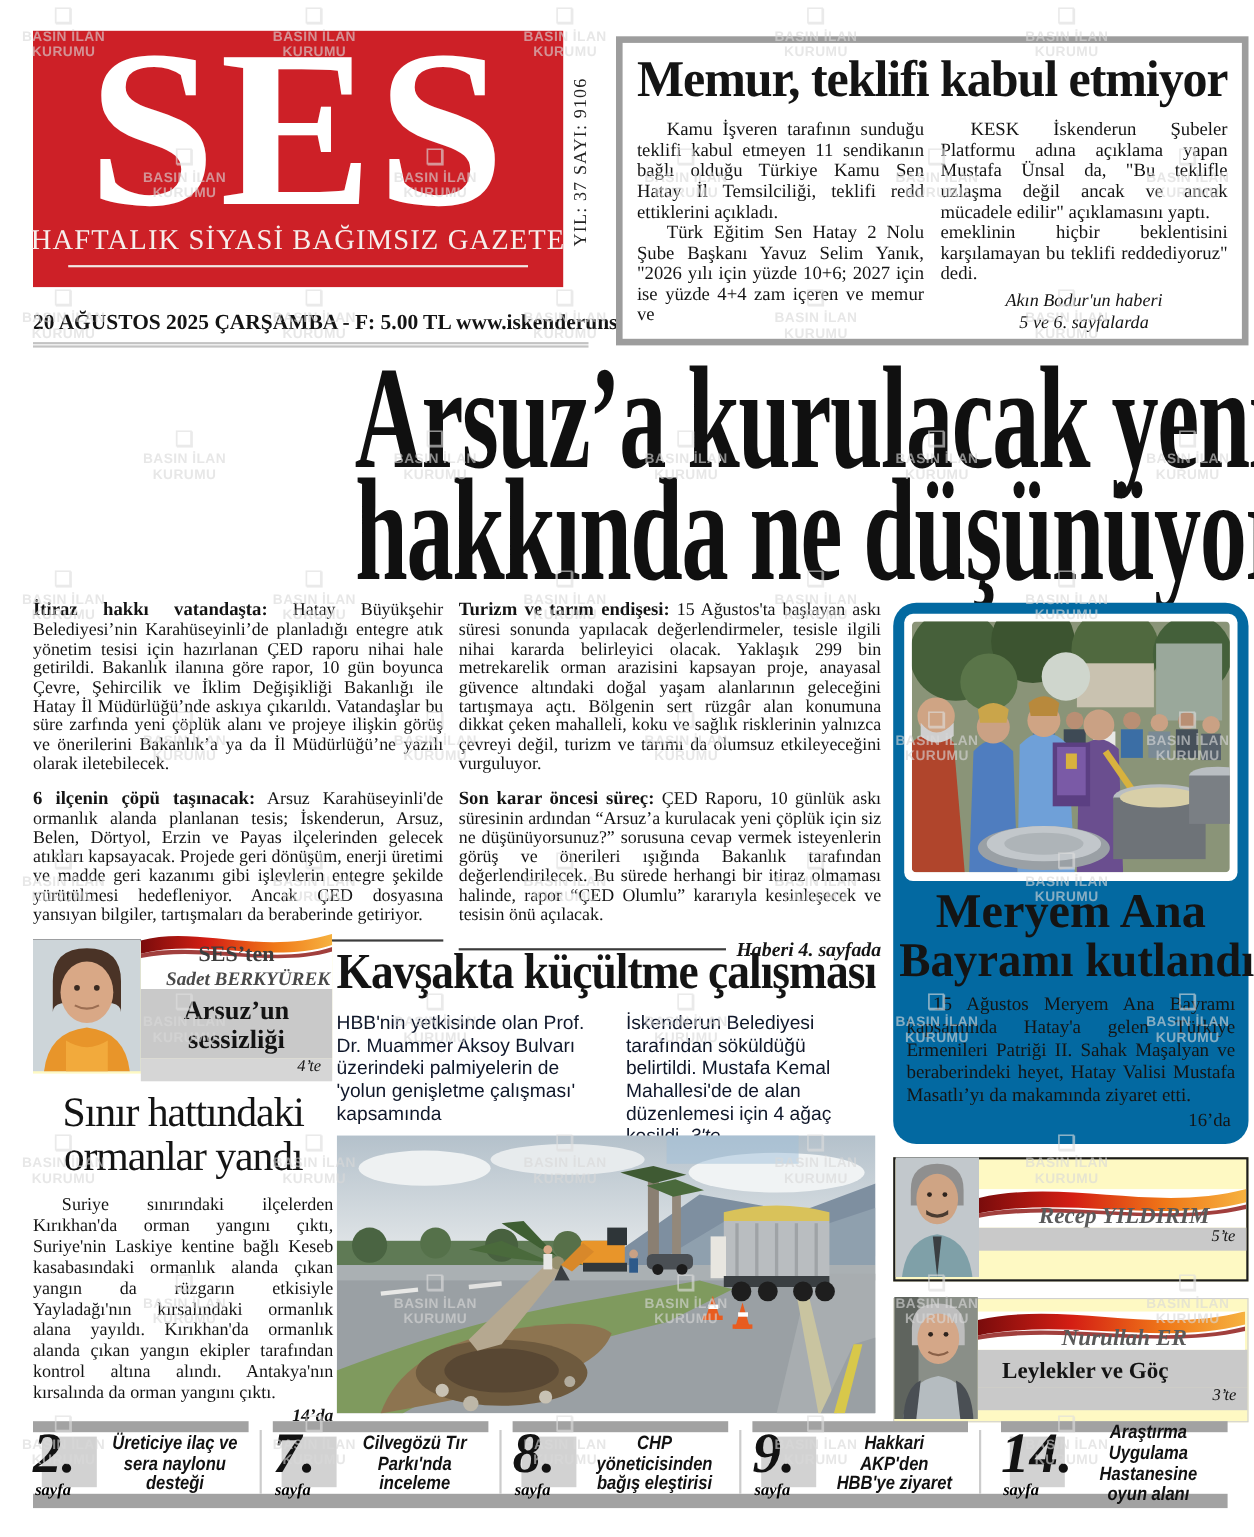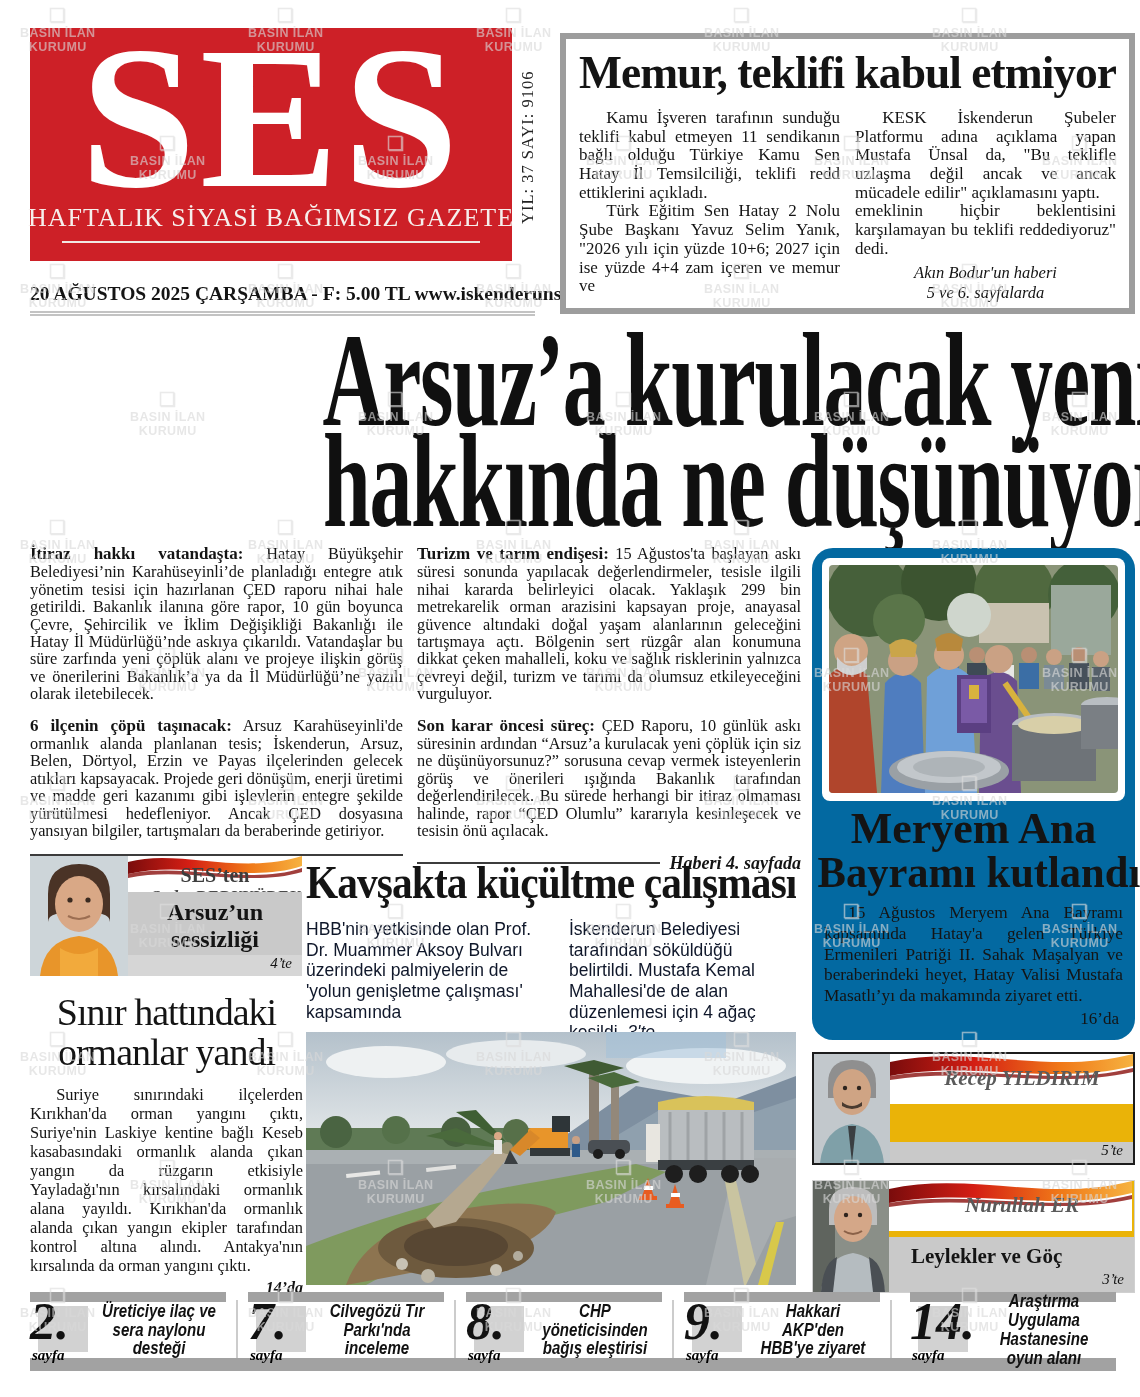--- a/index.html
+++ b/index.html
@@ -63,21 +63,21 @@
                border-radius:8px;padding:0;overflow:hidden;box-sizing:border-box;}
   .right-photo svg{display:block;margin:7px;border-radius:4px;}
   .meryem-hl{text-align:center;line-height:1.0;margin-top:4px;}
   .meryem-hl .fit{display:inline-block;white-space:nowrap;font-weight:bold;font-size:44px;
                   transform-origin:center;}
   .meryem-body{font-size:17.3px;line-height:1.2;text-align:justify;padding:8px 12px 0 12px;}
   .meryem-body p{margin:0;text-indent:1.4em;}
   .meryem-ref{text-align:right;padding-right:16px;font-size:17px;margin-top:2px;}
 
   
-  .colbox{display:flex;background:#eab308;}
+  .colbox{display:flex;background:#fef9c3;align-items:center;}
   .colbox .photo{flex:0 0 auto;}
   .colbox-right{flex:1;display:flex;flex-direction:column;min-width:0;}
   .swoosh-area{position:relative;flex:1;overflow:hidden;}
   .swoosh-area svg{position:absolute;inset:0;}
   .swoosh-kicker{position:relative;text-align:center;font-weight:bold;font-size:20px;
                  color:#3d3d3d;margin-top:9px;line-height:1;}
   .swoosh-name{position:relative;text-align:center;font-weight:bold;font-style:italic;
                font-size:17.5px;color:#4a4a4a;margin-top:3px;line-height:1;padding-left:21px;}
   .gray-band{background:#c9c9c9;text-align:center;font-weight:bold;font-size:24px;
              padding:7px 4px 2px 4px;}

